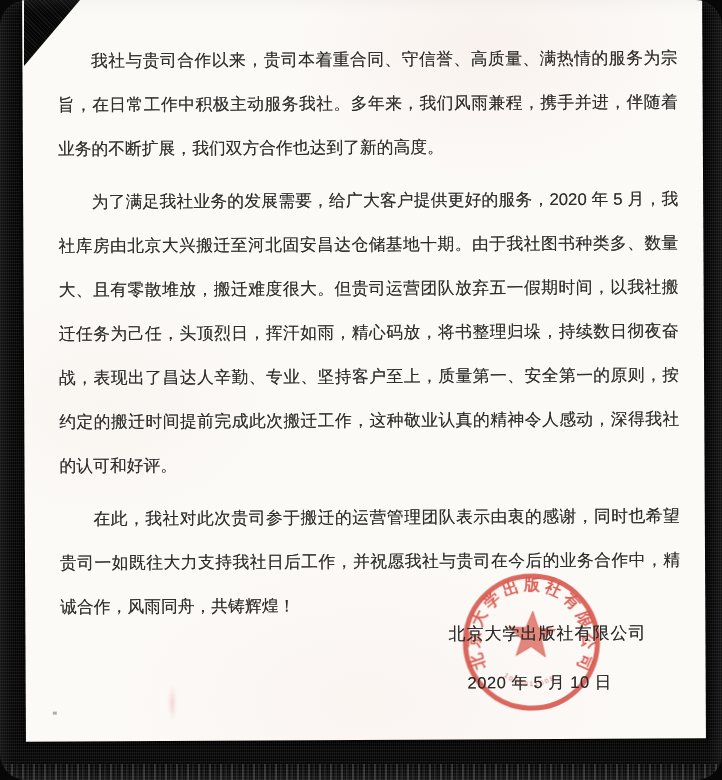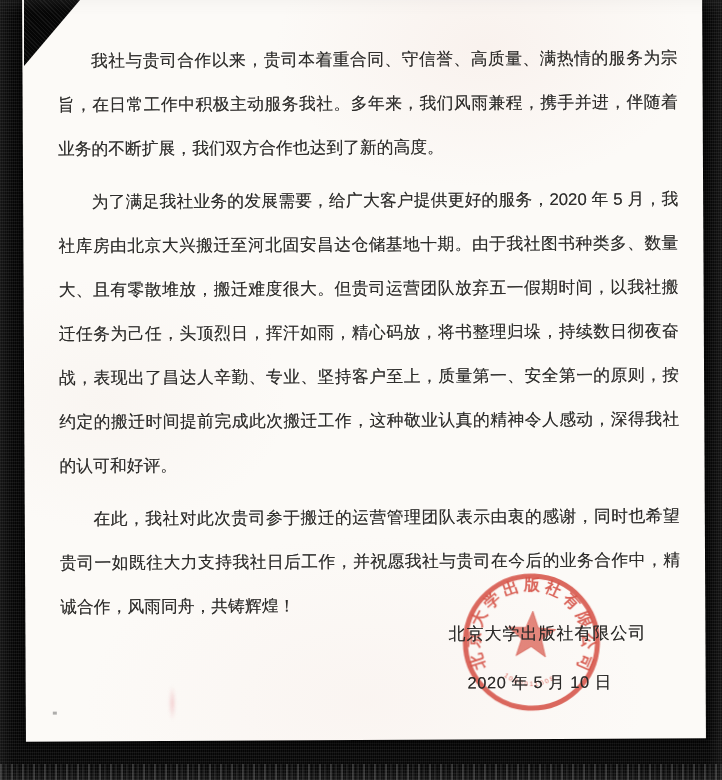--- a/index.html
+++ b/index.html
@@ -1,21 +1,21 @@
 <!DOCTYPE html>
 <html><head>
 <meta charset="utf-8">
 <style>
   html,body{margin:0;padding:0;}
   body{
     width:722px;height:780px;overflow:hidden;
     font-family:"Liberation Sans", sans-serif;
     background:#070707;
   }
-  .frame{position:relative;width:722px;height:780px;background:#060606;overflow:hidden;}
+  .frame{position:relative;width:722px;height:780px;background:#060606;overflow:hidden;border-radius:26px;}
   
   .grain{
     position:absolute;inset:0;z-index:1;
     background-image:
       repeating-linear-gradient(0deg, rgba(255,255,255,.055) 0 1px, transparent 1px 3px),
       repeating-linear-gradient(90deg, rgba(255,255,255,.045) 0 1px, transparent 1px 2px);
   }
   
   .bottom-texture{
     position:absolute;left:0;bottom:0;width:722px;height:16px;z-index:3;

